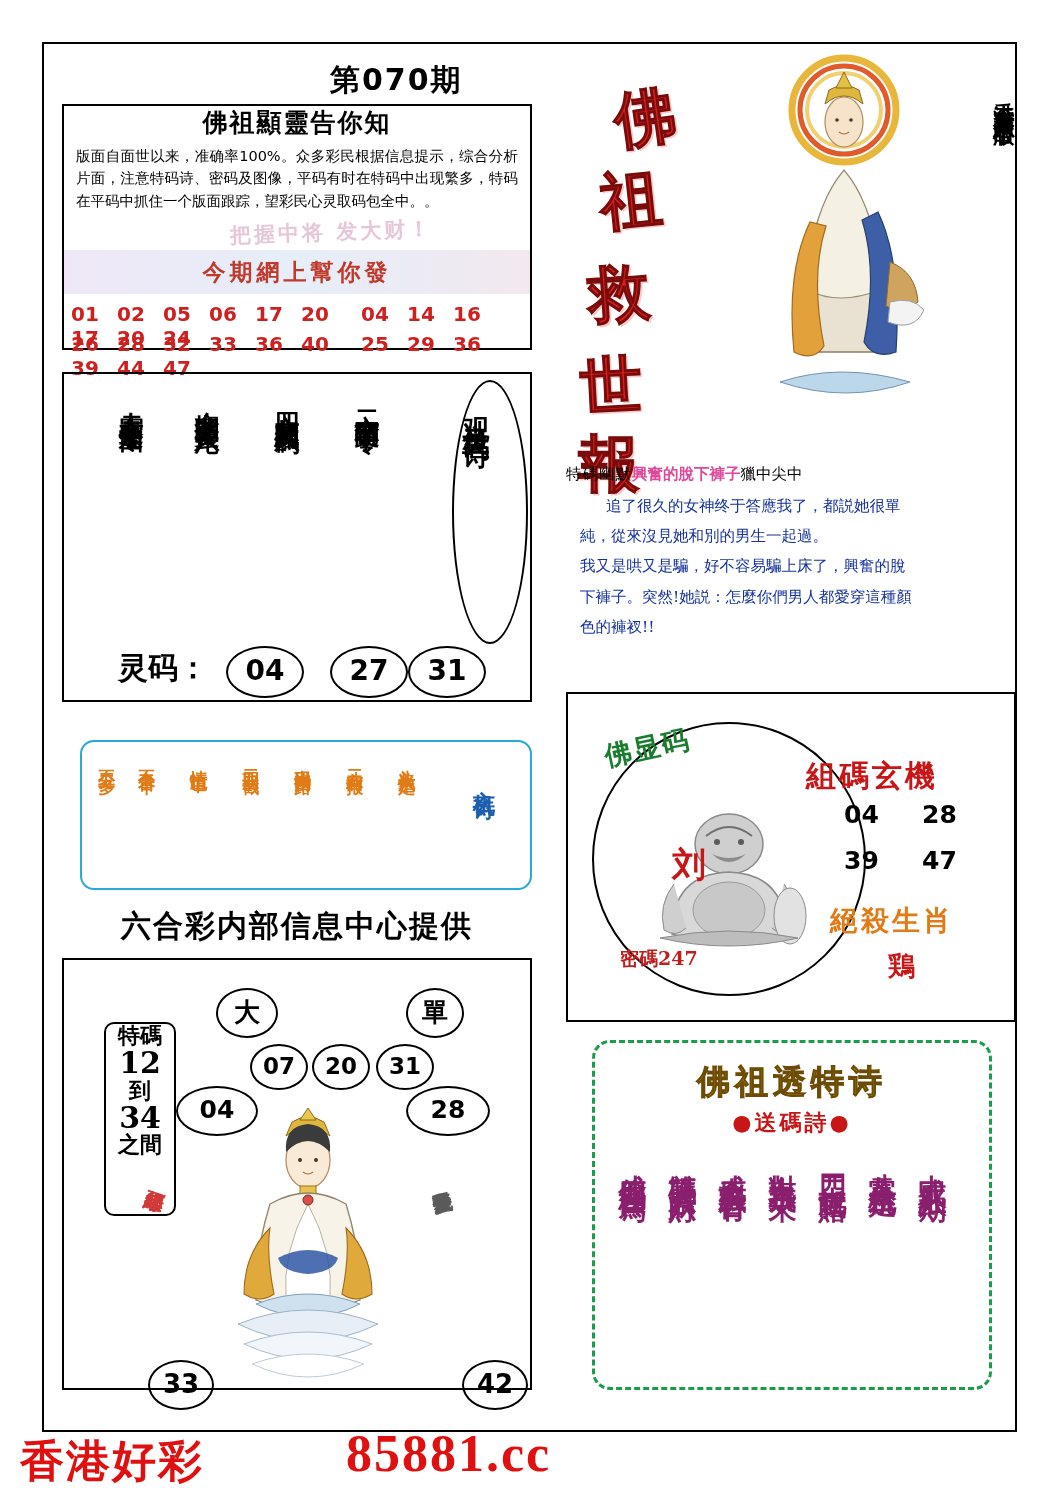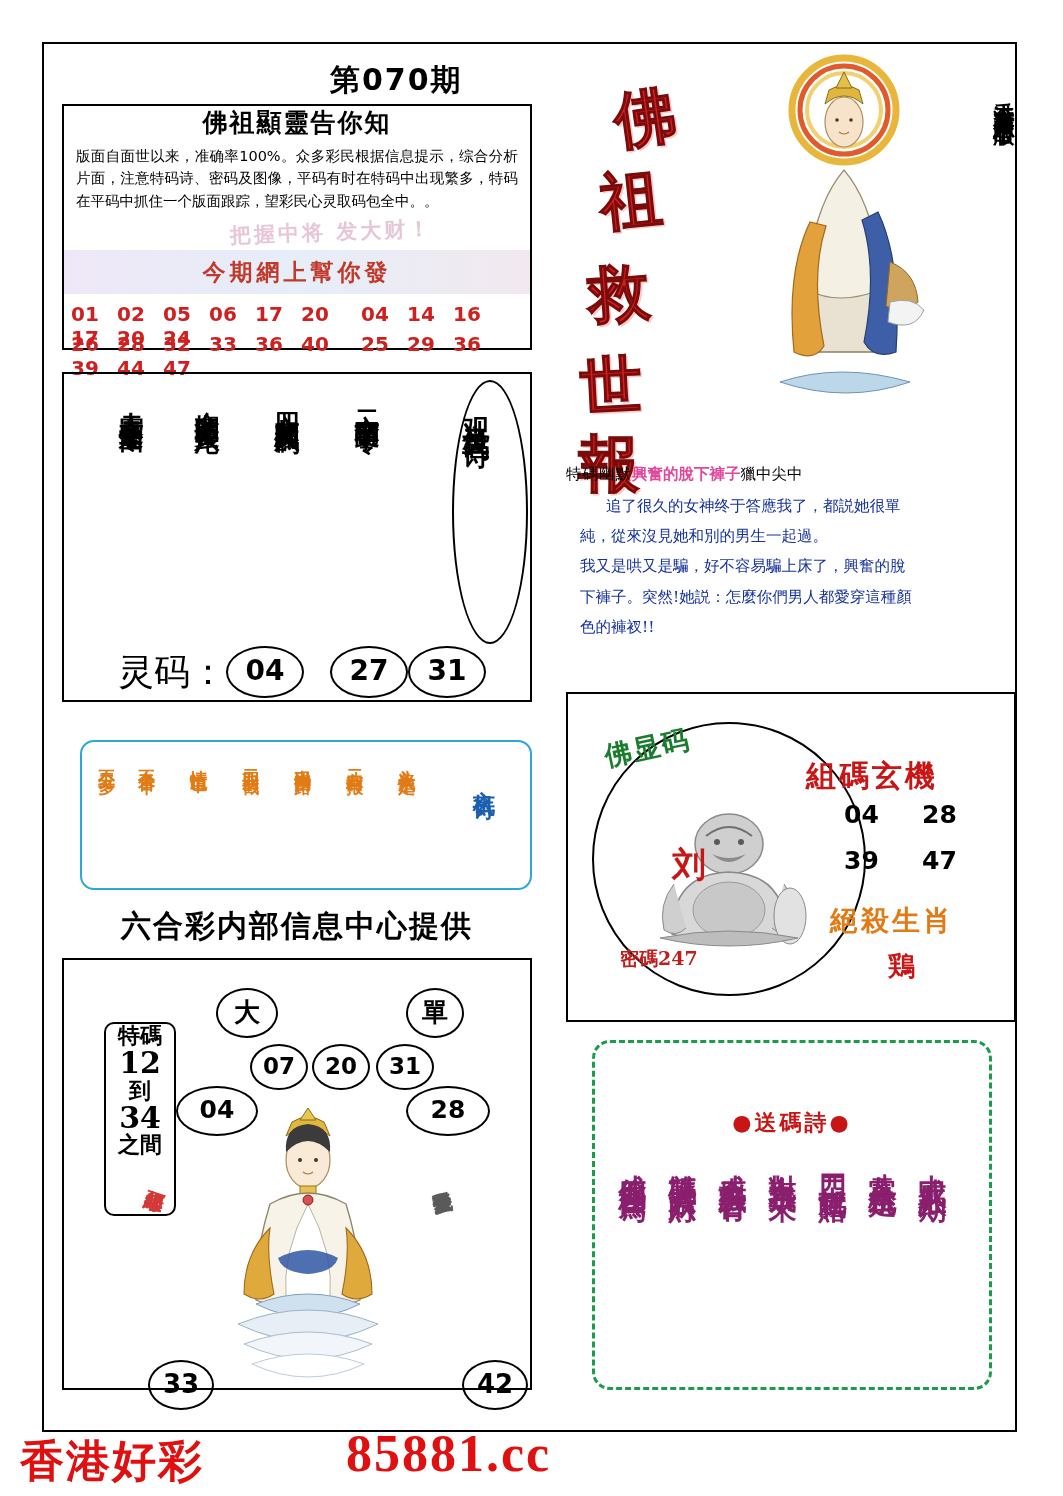--- a/index.html
+++ b/index.html
@@ -17,21 +17,21 @@
   #bandWrap{position:absolute;left:64px;top:250px;width:466px;height:44px;background:linear-gradient(90deg,#efe7f7,#e6eef8,#f2e8ef);}
   #bandText{position:absolute;left:0;top:0;width:466px;text-align:center;line-height:44px;font-size:23px;font-weight:bold;color:#c0392b;letter-spacing:4px;}
   .numrow{position:absolute;width:470px;left:62px;font-size:20px;font-weight:bold;color:#cf2020;font-family:"DejaVu Sans",sans-serif;}
   .numrow span{display:inline-block;width:46px;text-align:center;}
   .numrow .gap{width:14px;}
   
   #poemBox{left:62px;top:372px;width:470px;height:330px;border:2px solid #000;}
   .vcol{position:absolute;writing-mode:vertical-rl;text-orientation:upright;font-size:25px;line-height:1.18;letter-spacing:3px;color:#000;font-family:"DejaVu Serif","Liberation Serif",serif;font-weight:bold;}
   #ovalTitle{position:absolute;left:452px;top:380px;width:72px;height:260px;border:2.5px solid #000;border-radius:50%/50%;}
   #ovalTitleTxt{position:absolute;left:458px;top:396px;writing-mode:vertical-rl;text-orientation:upright;font-size:27px;letter-spacing:6px;font-weight:bold;font-family:"DejaVu Serif",serif;}
-  #lingma{position:absolute;left:118px;top:648px;font-size:36px;font-weight:normal;font-family:"DejaVu Serif",serif;}
+  #lingma{position:absolute;left:118px;top:648px;font-size:30px;font-weight:bold;font-family:"DejaVu Serif",serif;}
   .ball{position:absolute;width:74px;height:48px;border:2px solid #000;border-radius:50%;text-align:center;line-height:46px;font-size:28px;font-weight:bold;font-family:"DejaVu Sans",sans-serif;}
   
   #xuanjiBox{left:80px;top:740px;width:452px;height:150px;border:2px solid #2aa8d8;border-radius:14px;background:#fff;}
   .xcol{position:absolute;writing-mode:vertical-rl;text-orientation:upright;font-size:17px;line-height:1.25;letter-spacing:2px;color:#e07b16;font-family:"DejaVu Serif",serif;font-weight:bold;}
   #xuanjiTitle{position:absolute;left:470px;top:772px;writing-mode:vertical-rl;text-orientation:upright;font-size:22px;letter-spacing:4px;color:#1b5fae;font-weight:bold;font-family:"DejaVu Serif",serif;}
   #centerProvide{position:absolute;left:62px;top:906px;width:470px;text-align:center;font-size:30px;font-weight:bold;letter-spacing:2px;color:#000;font-family:"DejaVu Serif",serif;}
   
   #picBox{left:62px;top:958px;width:470px;height:432px;border:2px solid #000;background:#fff;}
   #tmBox{position:absolute;left:104px;top:1022px;width:68px;height:190px;border:2px solid #000;border-radius:10px;text-align:center;background:#fff;}
   #tmBox div{font-size:22px;font-weight:bold;line-height:1.05;color:#000;font-family:"DejaVu Serif",serif;}
@@ -223,20 +223,21 @@
   <div id="mima">密碼247</div>
   <div id="zumaTitle">組碼玄機</div>
   <span class="zm" style="left:844px;top:800px;">04</span>
   <span class="zm" style="left:922px;top:800px;">28</span>
   <span class="zm" style="left:844px;top:846px;">39</span>
   <span class="zm" style="left:922px;top:846px;">47</span>
   <div id="jueshaTitle">絕殺生肖</div>
   <div id="jueshaVal">鶏</div>
 
   <div class="box" id="tetishiBox"></div>
+  <div id="ttTitle">佛祖透特诗</div>
   <div id="ttSub">●送碼詩●</div>
   <div class="ttcol" style="left:916px;top:1152px;">中成八紅八期</div>
   <div class="ttcol" style="left:866px;top:1152px;">八零六桃是二</div>
   <div class="ttcol" style="left:816px;top:1152px;">四二二也就賭</div>
   <div class="ttcol" style="left:766px;top:1152px;">對人拼飛二來</div>
   <div class="ttcol" style="left:716px;top:1152px;">成奇火飄合有</div>
   <div class="ttcol" style="left:666px;top:1152px;">雙碼六紫六財</div>
   <div class="ttcol" style="left:616px;top:1152px;">成偷四梯四爲</div>
 
   <div id="footLeft">香港好彩</div>

